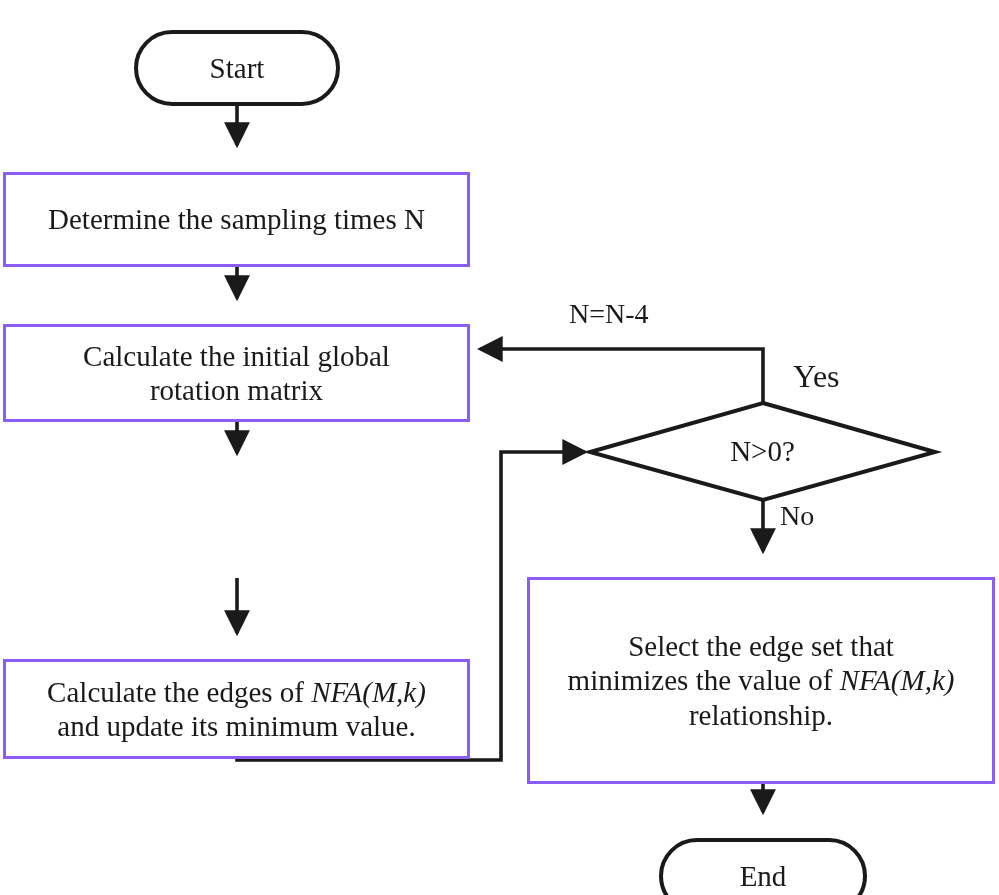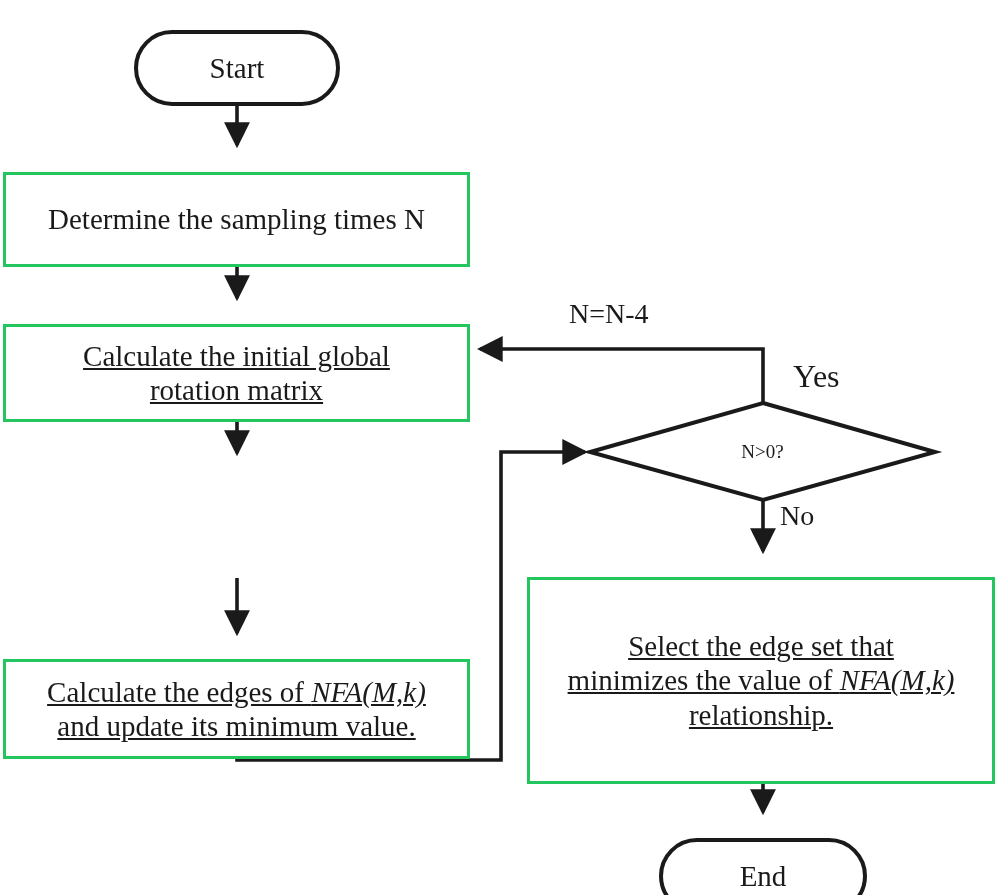--- a/index.html
+++ b/index.html
@@ -29,21 +29,21 @@
     box-sizing: border-box;
     display: flex;
     align-items: center;
     justify-content: center;
     text-align: center;
     color: #1a1a1a;
     z-index: 2;
     margin-top: 24px;
   }
   .process {
-    border: 3px solid #22c55e;
+    border: 3px solid #8b5cf6;
     background: #ffffff;
     line-height: 1.18;
   }
   .terminator {
     border: 4px solid #1a1a1a;
     background: #ffffff;
     border-radius: 999px;
   }
   .decision-wrap {
     position: absolute;
@@ -61,21 +61,20 @@
   .edge-label {
     position: absolute;
     z-index: 3;
     color: #1a1a1a;
     white-space: nowrap;
     background: transparent;
   }
   .txt {
     display: block;
     white-space: pre-line;
-    text-decoration: underline;
   }
   .mathit {
     font-style: italic;
   }
 </style>
 </head>
 <body>
 
 <div id="canvas">
 
@@ -121,21 +120,21 @@
   </div>
 
 
   <div class="node process" style="left:3px; top:635px; width:467px; height:100px; font-size:29px;">
     <div>
       <span class="txt"><span>Calculate the edges of </span><span class="mathit">NFA(M,k)</span></span>
       <span class="txt">and update its minimum value.</span>
     </div>
   </div>
 
-  <div class="decision-wrap" style="left:590px; top:403px; width:345px; height:97px; font-size:19px;">
+  <div class="decision-wrap" style="left:590px; top:403px; width:345px; height:97px; font-size:29px;">
     <span class="decision-label">N&gt;0?</span>
   </div>
 
   <div class="node process" style="left:527px; top:553px; width:468px; height:207px; font-size:29px;justify-content:center;">
     <div>
       <span class="txt">Select the edge set that</span>
       <span class="txt"><span>minimizes the value of </span><span class="mathit">NFA(M,k)</span></span>
       <span class="txt">relationship.</span>
     </div>
   </div>

